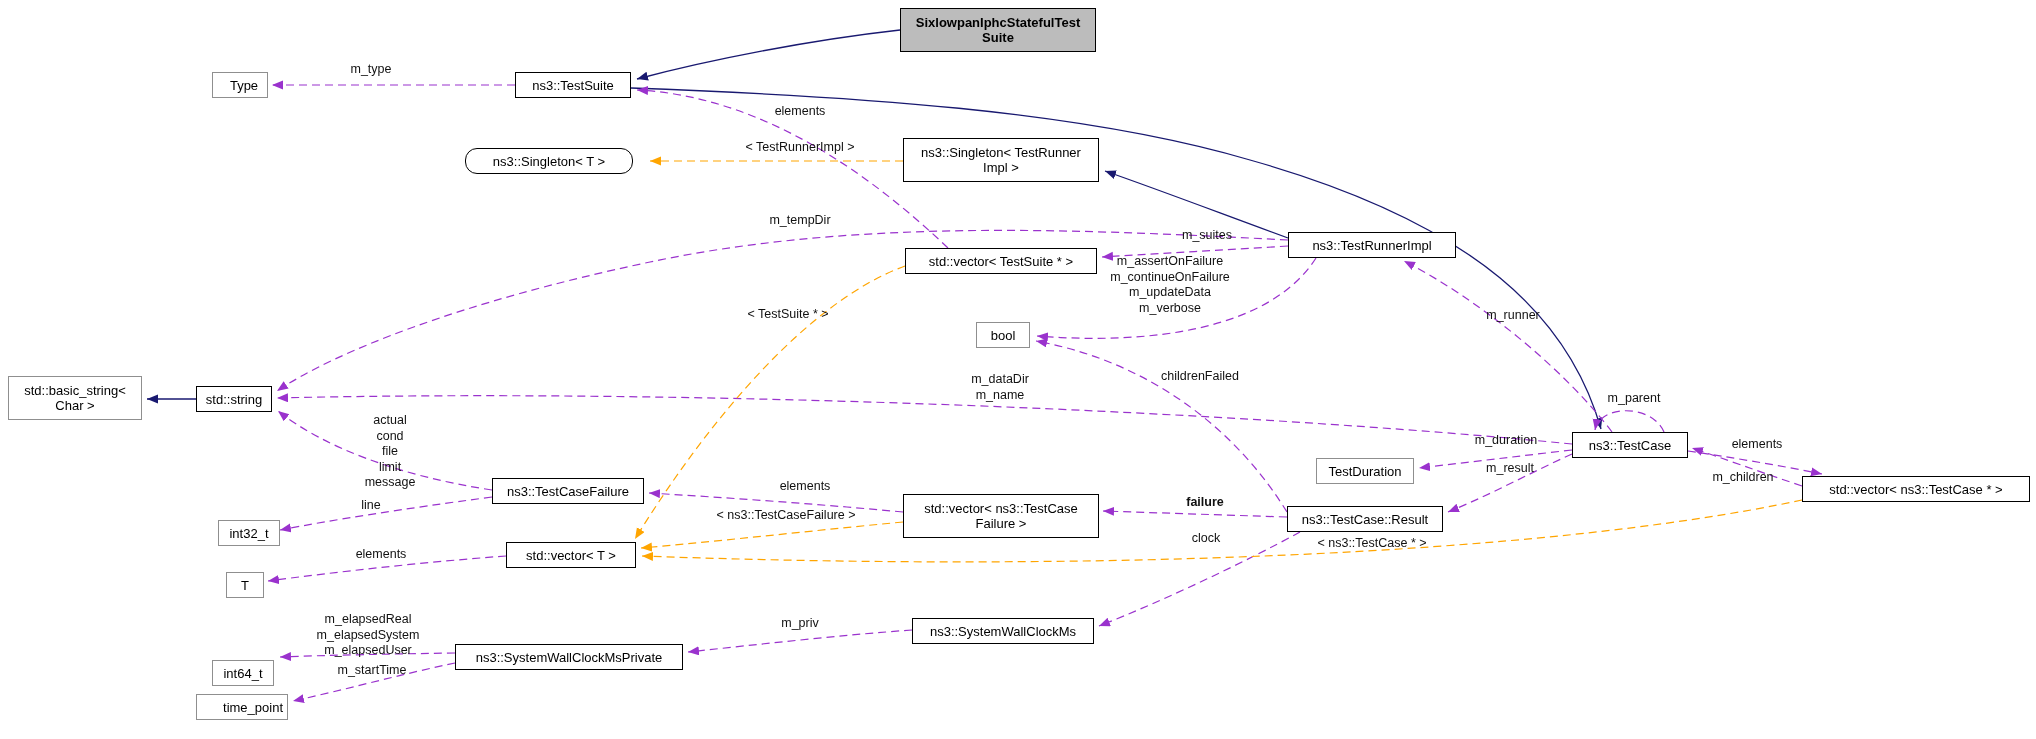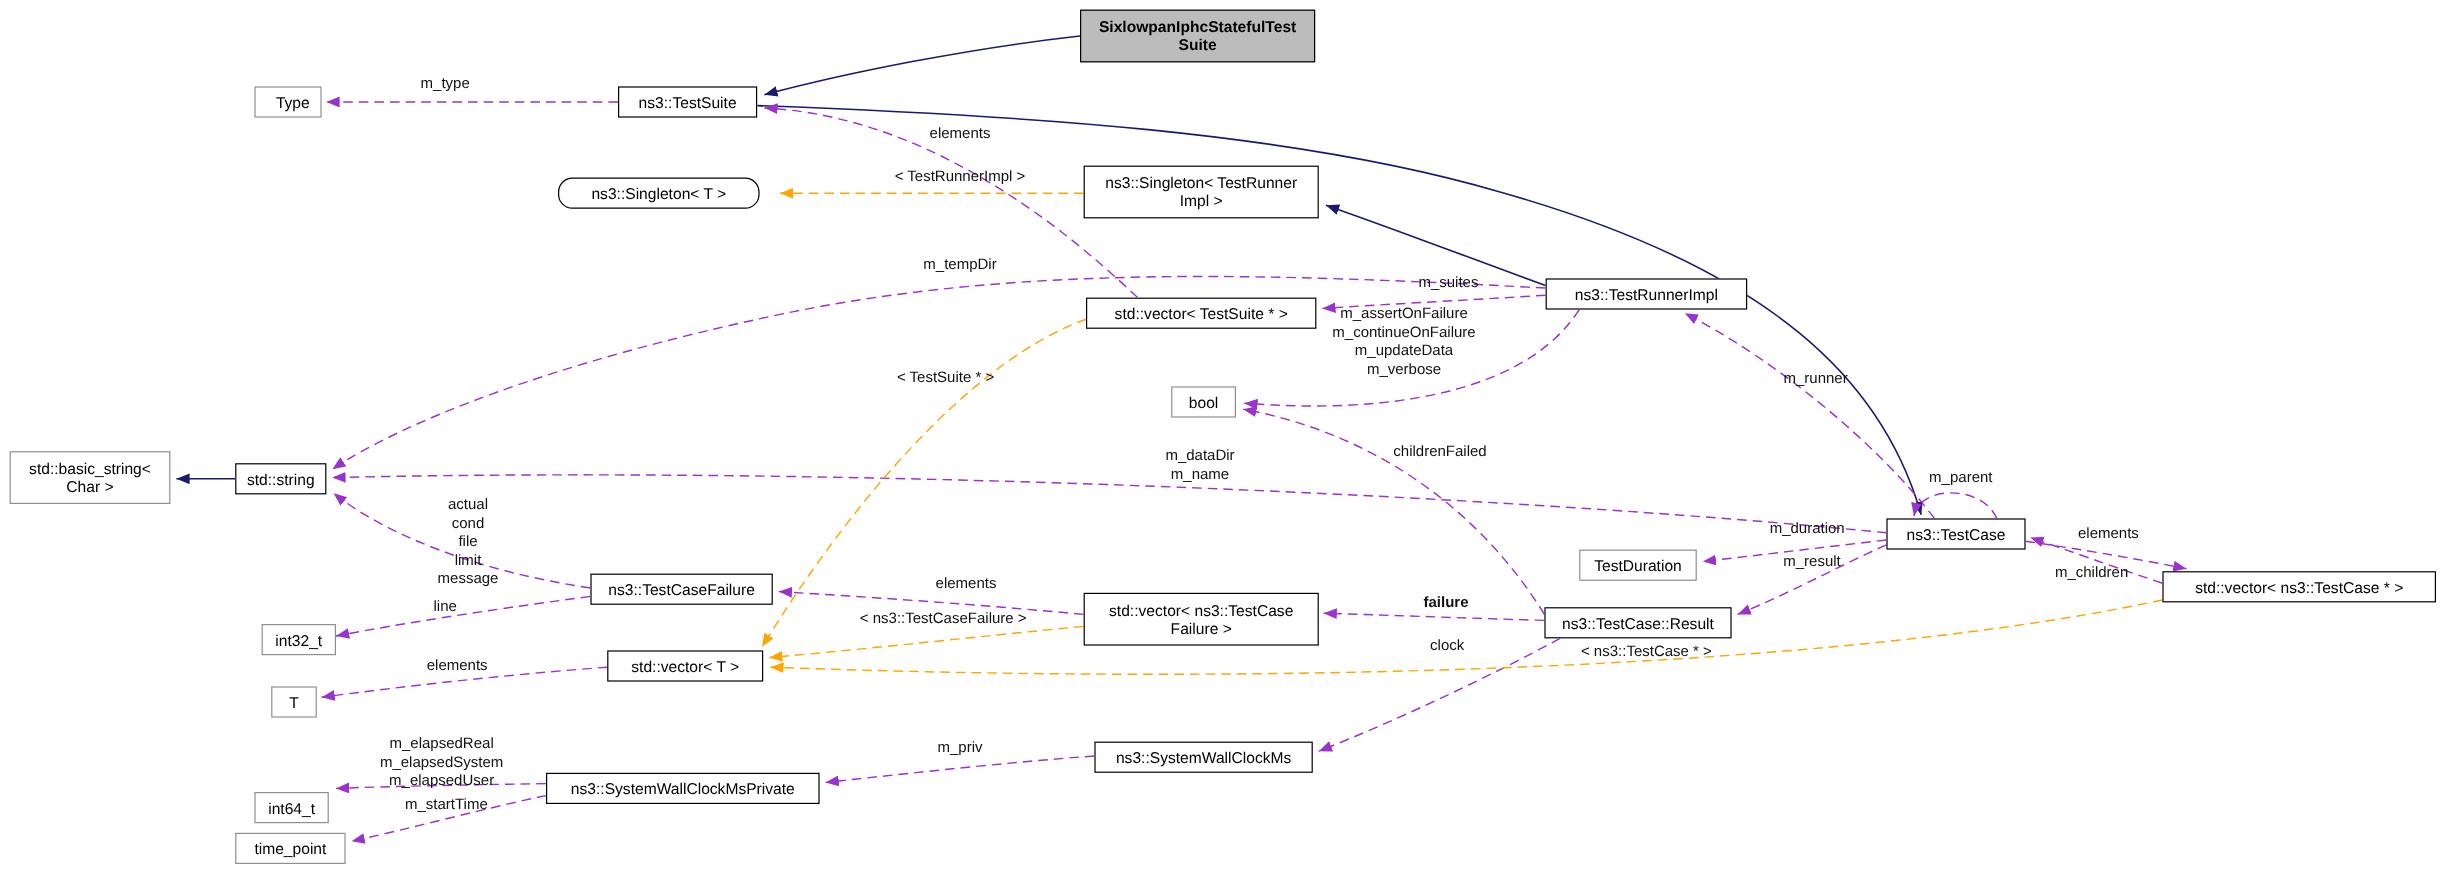--- a/index.html
+++ b/index.html
@@ -134,21 +134,21 @@
     </div>
   <div class="node doc" style="left:912px;top:618px;width:182px;height:26px;">
       <span>ns3::SystemWallClockMs</span>
     </div>
   <div class="node plain" style="left:212px;top:644px;width:62px;height:26px;margin-top:16px;">
       <span>int64_t</span>
     </div>
   <div class="node doc" style="left:455px;top:644px;width:228px;height:26px;">
       <span>ns3::SystemWallClockMsPrivate</span>
     </div>
-  <div class="node plain" style="left:196px;top:694px;width:92px;height:26px;">
+  <div class="node plain" style="left:196px;top:694px;width:92px;height:26px;justify-content:flex-end;">
       <span>time_point</span>
     </div>
 
   <div class="elabel" style="left:371px;top:62px;">m_type</div>
   <div class="elabel" style="left:800px;top:104px;">elements</div>
   <div class="elabel" style="left:800px;top:140px;">&lt; TestRunnerImpl &gt;</div>
   <div class="elabel" style="left:800px;top:213px;">m_tempDir</div>
   <div class="elabel" style="left:1207px;top:228px;">m_suites</div>
   <div class="elabel" style="left:1170px;top:254px;">m_assertOnFailure
 m_continueOnFailure

